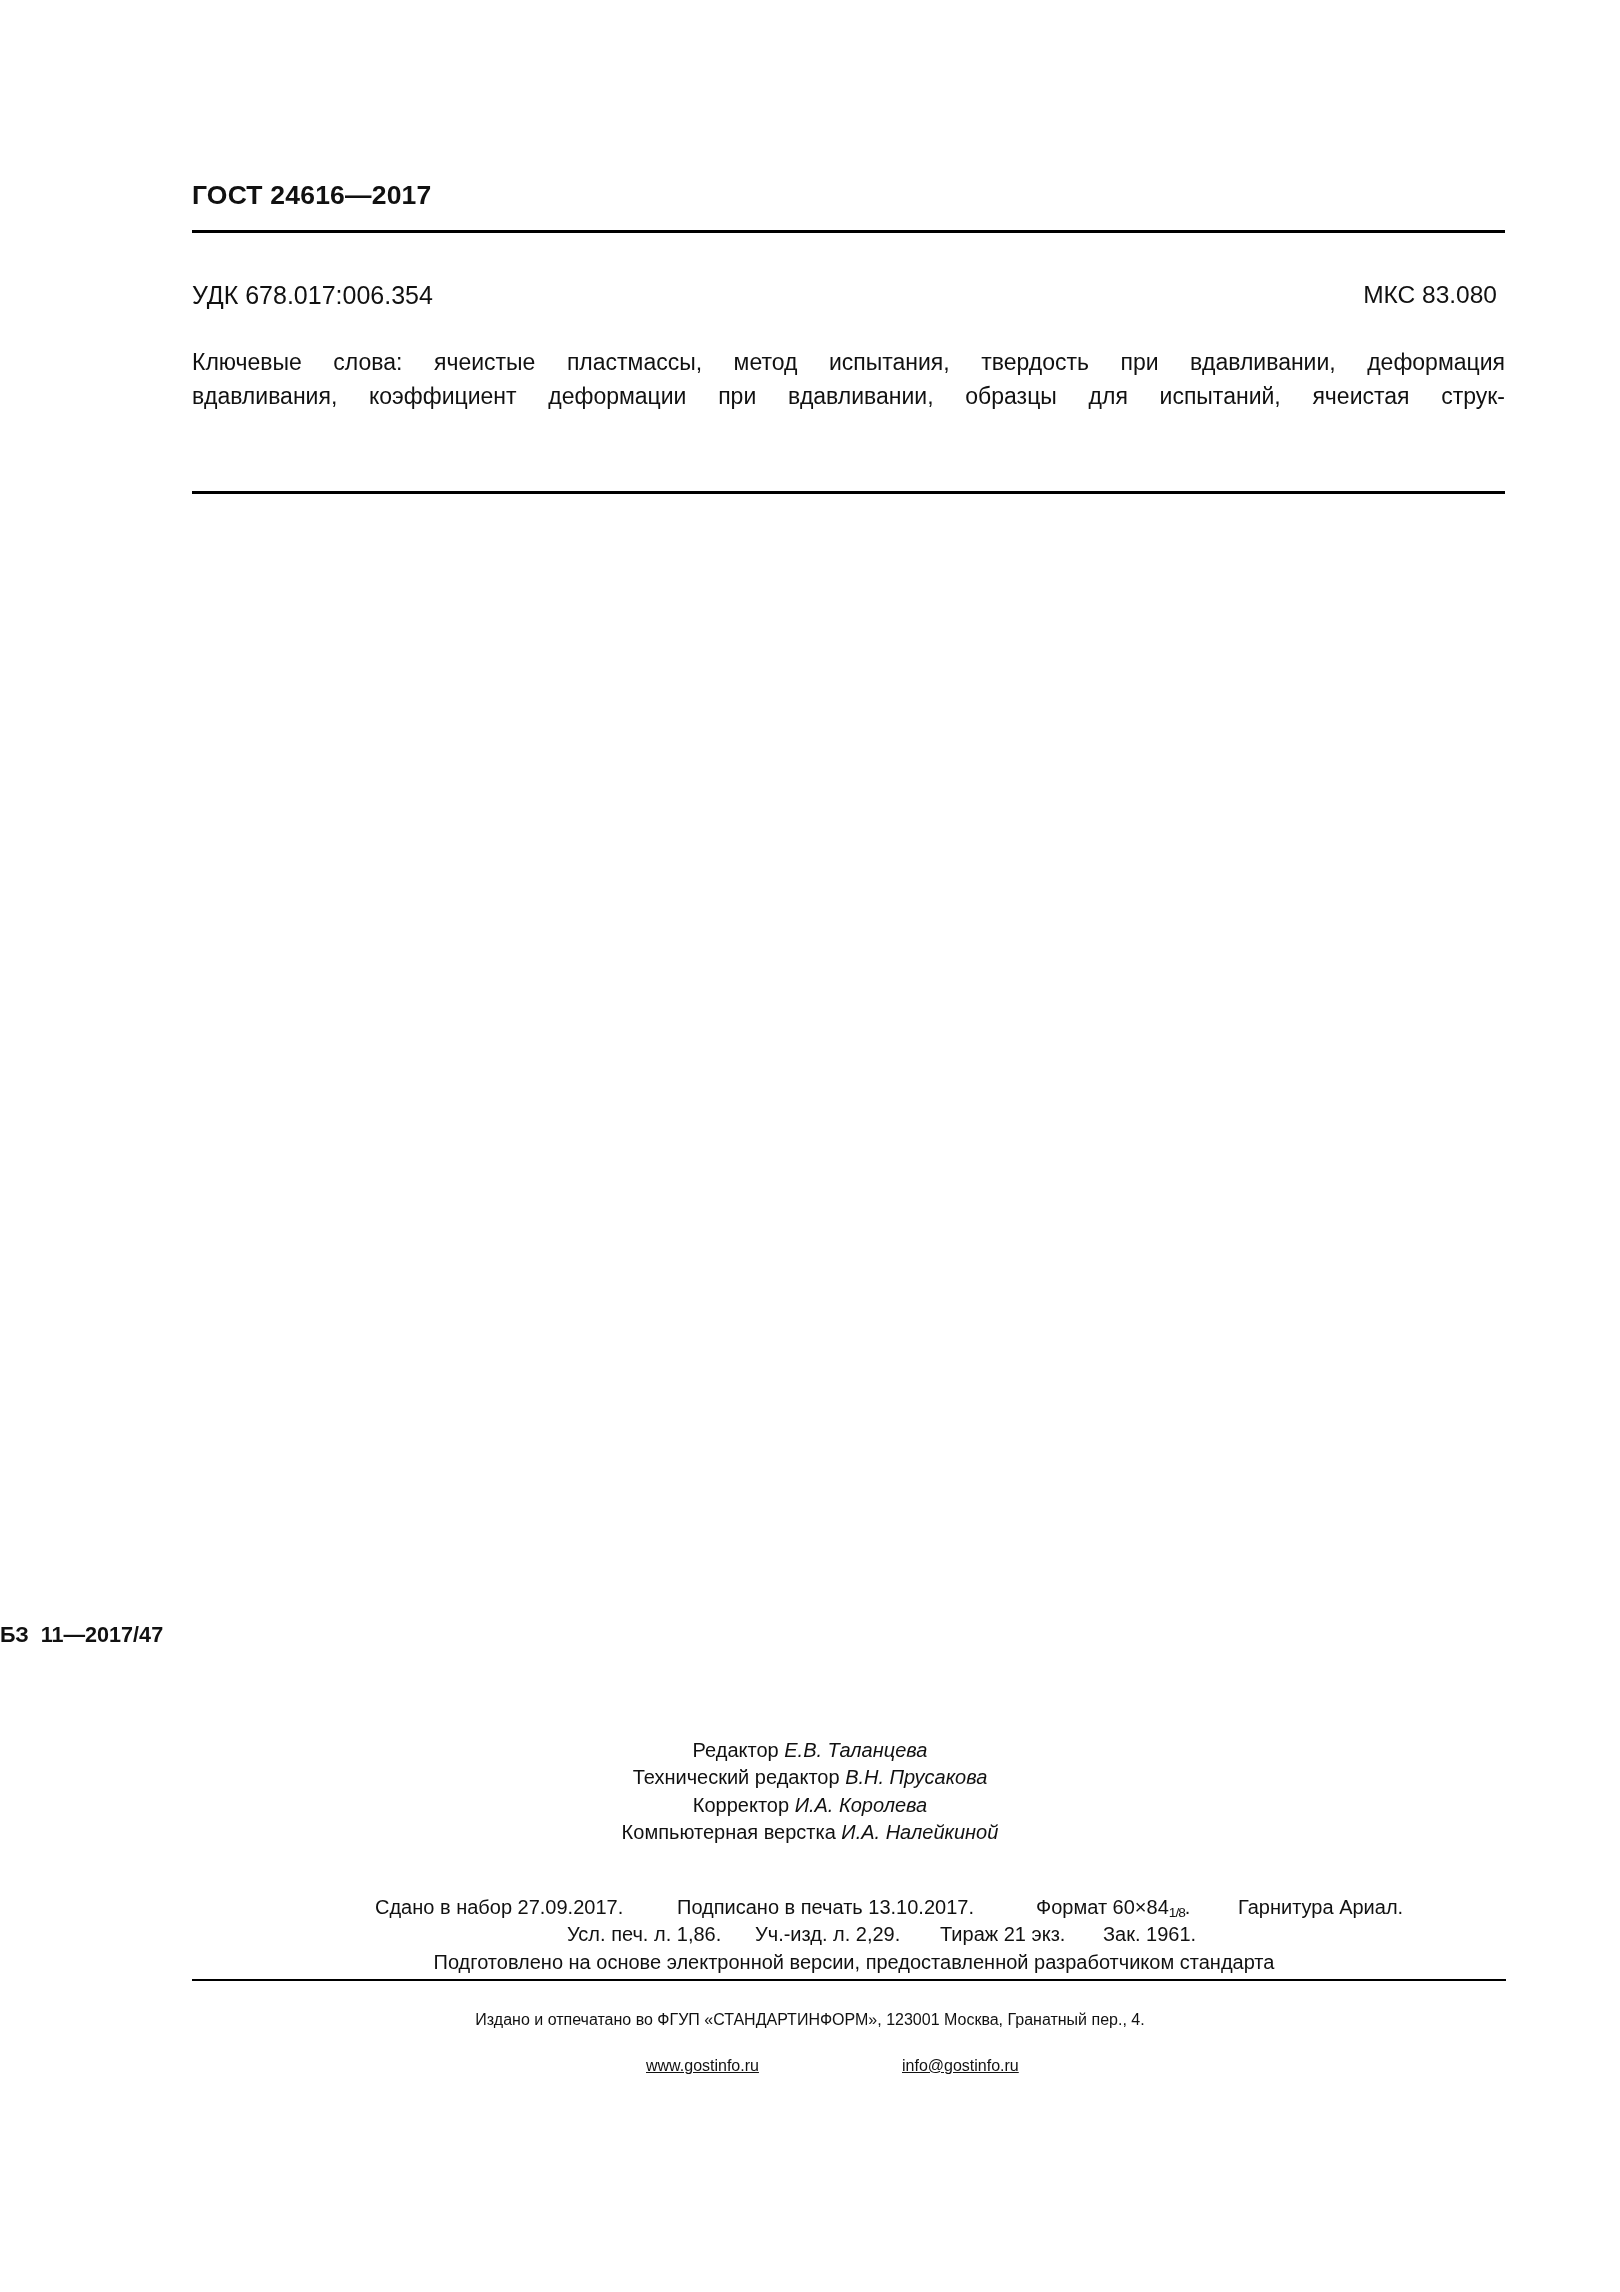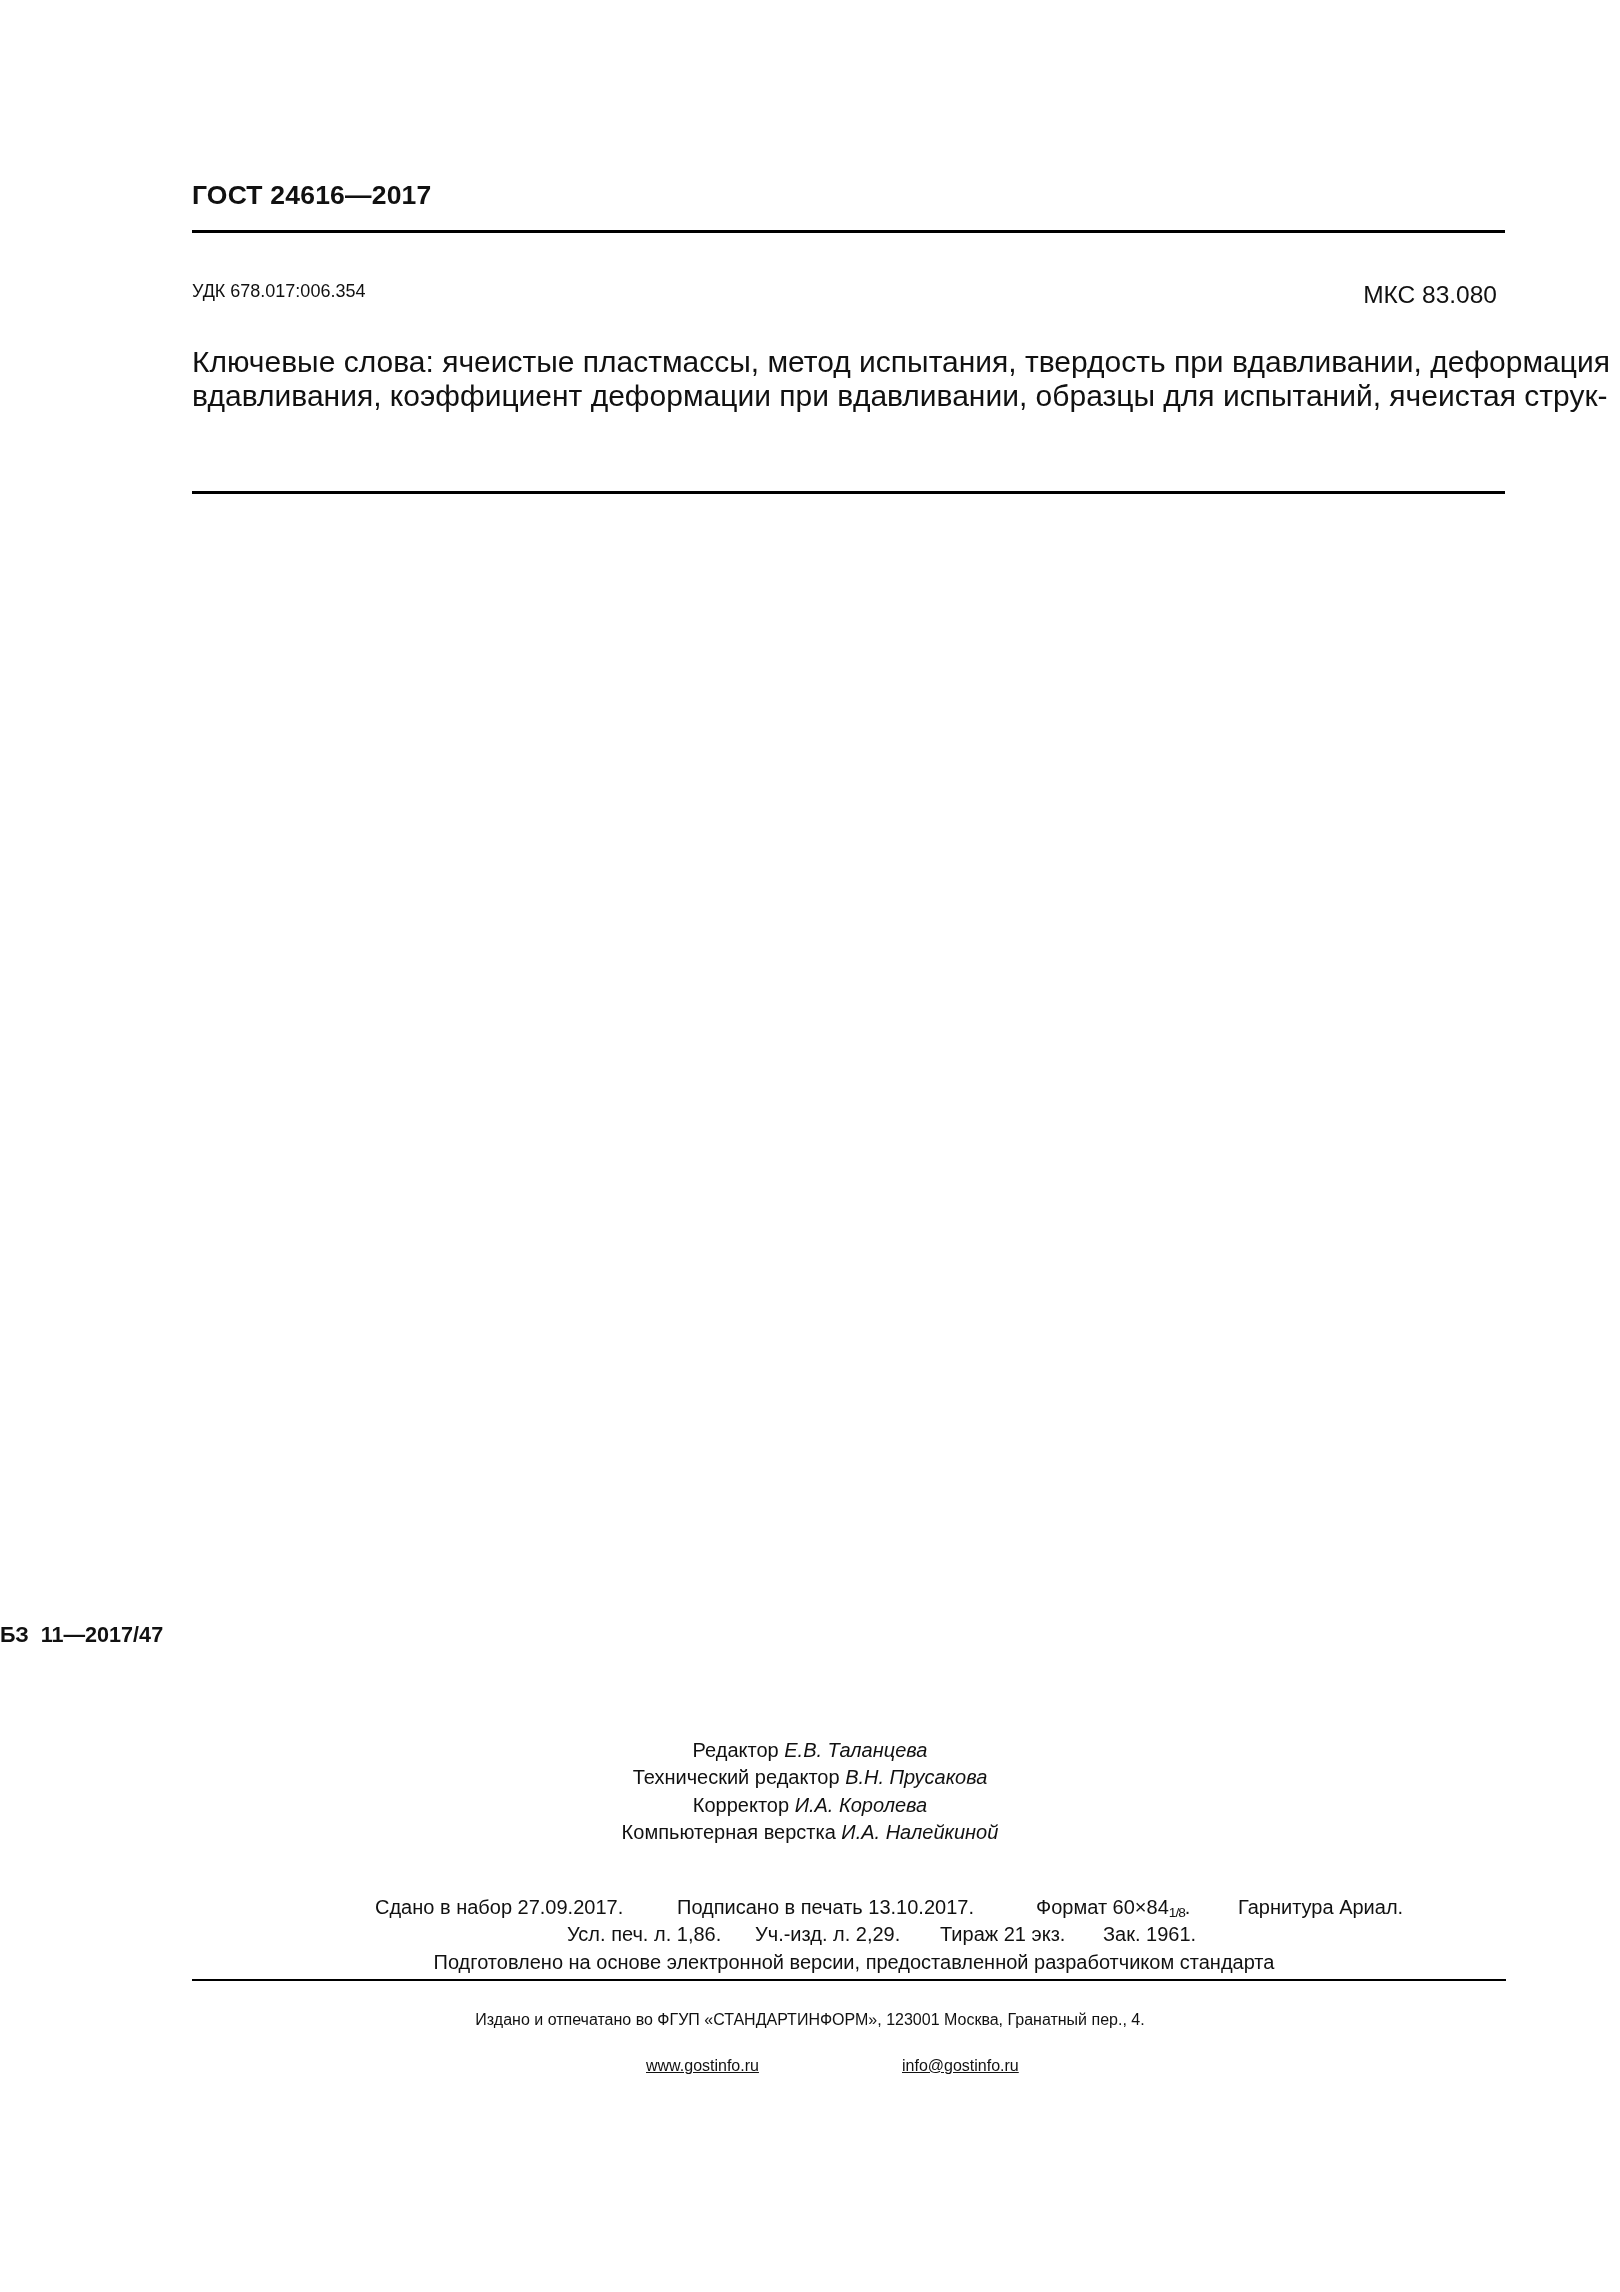--- a/index.html
+++ b/index.html
@@ -2,23 +2,23 @@
 <html><head>
 <meta charset="utf-8">
 <style>
   html, body { margin: 0; padding: 0; background: #ffffff; }
   body { width: 1620px; height: 2293px; position: relative; overflow: hidden;
          font-family: "Liberation Sans", sans-serif; color: #111111; }
   .abs { position: absolute; }
   .doc-code { left: 192px; top: 160px; font-size: 26.5px; font-weight: bold; letter-spacing: 0.2px; margin-top: 20px; }
   .rule-thick { left: 192px; width: 1313px; height: 2.9px; background: #000; }
   .rule-thin { left: 192px; width: 1314px; height: 2px; background: #000; }
-  .udk { left: 192px; top: 281px; font-size: 18px; font-family: "Liberation Sans Narrow", "Liberation Sans", sans-serif; transform-origin: left top; }
+  .udk { left: 192px; top: 281px; font-size: 25px; font-family: "Liberation Sans Narrow", "Liberation Sans", sans-serif; transform-origin: left top; }
   .mks { right: 123px; top: 281px; font-size: 24.5px; }
-  .keywords { left: 192px; top: 345px; width: 1313px; font-size: 30px; line-height: 34px; text-align: justify; }
+  .keywords { left: 192px; top: 345px; width: 1313px; font-size: 23px; line-height: 34px; text-align: justify; }
   .kw-line { display: block; text-align: justify; text-align-last: justify; white-space: nowrap; }
   .kw-line.last { text-align-last: left; }
   .bz { left: 0; width: 1620px; top: 1622px; text-align: left; font-size: 21.6px; font-weight: bold; word-spacing: 5.9px; }
   .credits { left: 0; width: 1620px; top: 1737px; text-align: center; font-size: 20px; line-height: 27.4px; }
   .credits i { font-style: italic; }
   .print { left: 0; width: 1620px; top: 1894px; font-size: 20px; line-height: 27.4px; margin-left: 44px; }
   .print .row { display: block; position: relative; height: 27.4px; white-space: nowrap; }
   .print span.seg { position: absolute; top: 0; }
   .publisher { left: 0; width: 1620px; top: 2005px; text-align: center; font-size: 16px; line-height: 30px; }
   .pub-links { position: relative; height: 30px; }

